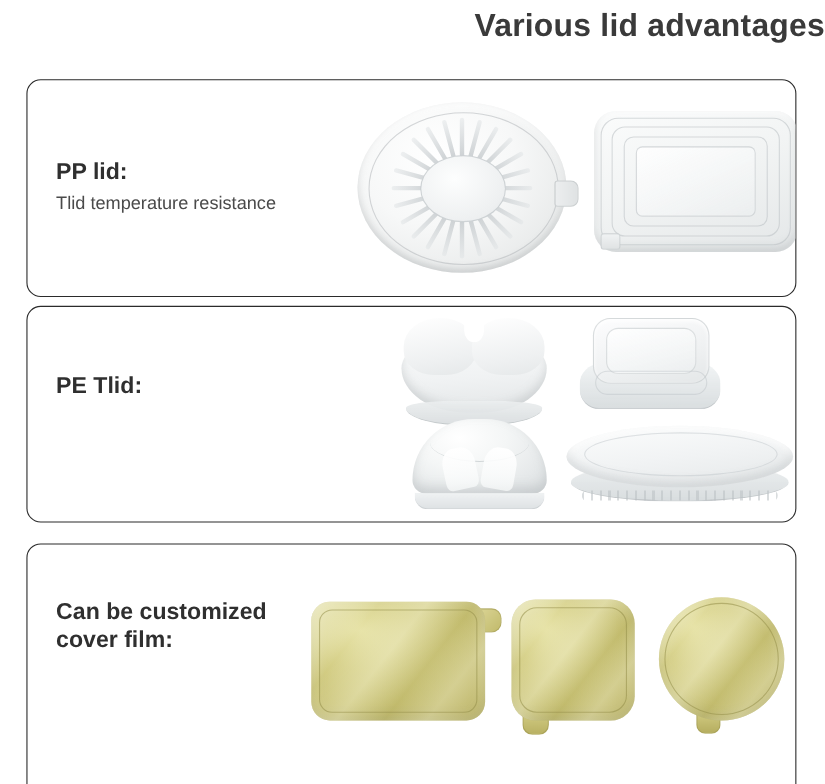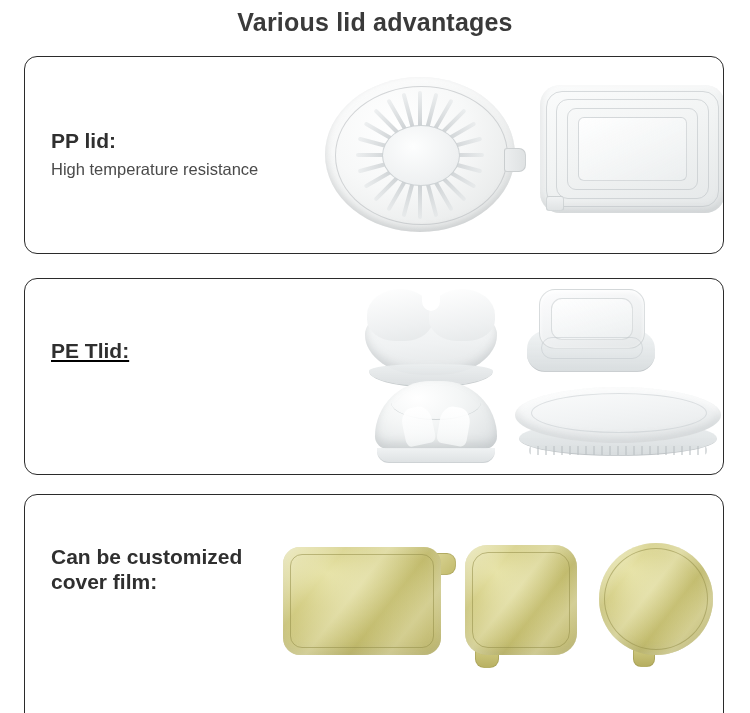--- a/index.html
+++ b/index.html
@@ -14,39 +14,39 @@
     font-family: "Liberation Sans", sans-serif;
     overflow: hidden;
   }
 
   
   .page-title {
     position: absolute;
     top: 8px;
     left: 0;
     width: 750px;
-    text-align: center;
-    font-size: 25px;
+    text-align: right;
+    font-size: 29px;
     font-weight: bold;
     color: #3a3a3a;
     letter-spacing: 0.2px;
   }
 
   
   .panel {
     position: absolute;
     left: 24px;
     width: 700px;
     border: 1.6px solid #2b2b2b;
     border-radius: 13px;
     background: #ffffff;
     box-sizing: border-box;
     overflow: hidden;
   }
-  #panel-1 { top: 56px;  height: 198px; }
+  #panel-1 { top: 72px;  height: 198px; }
   #panel-2 { top: 278px; height: 197px; }
   #panel-3 { top: 494px; height: 232px; }
 
   .panel-text {
     position: absolute;
     left: 26px;
     z-index: 5;
   }
   .panel-heading {
     font-size: 21px;
@@ -57,21 +57,21 @@
     white-space: pre-line;
   }
   .panel-sub {
     font-size: 16.5px;
     color: #4a4a4a;
     line-height: 1.45;
     margin: 0;
     white-space: pre-line;
   }
   #panel-1 .panel-text { top: 72px; }
-  #panel-2 .panel-text { top: 60px; text-decoration: underline; }
+  #panel-2 .panel-text { top: 60px; }
   #panel-3 .panel-text { top: 50px; }
   #panel-3 .panel-sub  { padding-left: 6px; font-size: 16px; margin-top: 12px; }
 
   
   .stage {
     position: absolute;
     inset: 0;
     pointer-events: none;
   }
   .prod { position: absolute; }
@@ -364,21 +364,21 @@
       <div class="ring r2"></div>
       <div class="ring r3"></div>
       <div class="ring r4"></div>
       <div class="nub"></div>
     </div>
 
   </div>
 
   <div class="panel-text">
     <p class="panel-heading">PP lid:</p>
-    <p class="panel-sub">High temperature resistance</p>
+    <p class="panel-sub">Tlid temperature resistance</p>
   </div>
 </section>
 
 <section class="panel" id="panel-2">
   <div class="stage">
 
     <div class="prod" id="pe-heart">
       <div class="body"></div>
       <div class="lobe l"></div>
       <div class="lobe r"></div>

